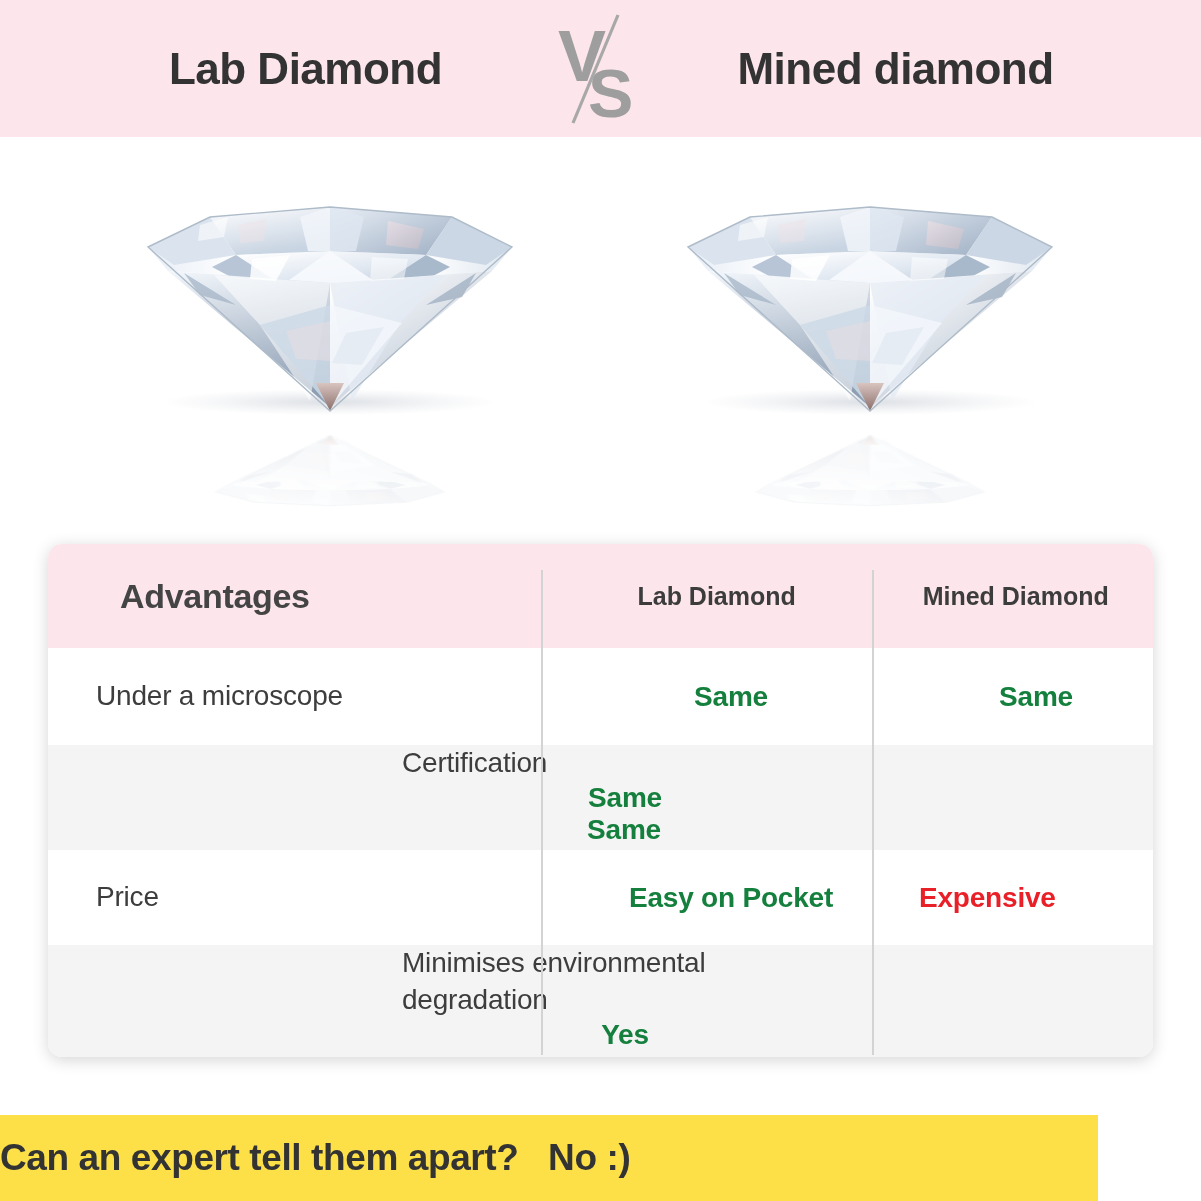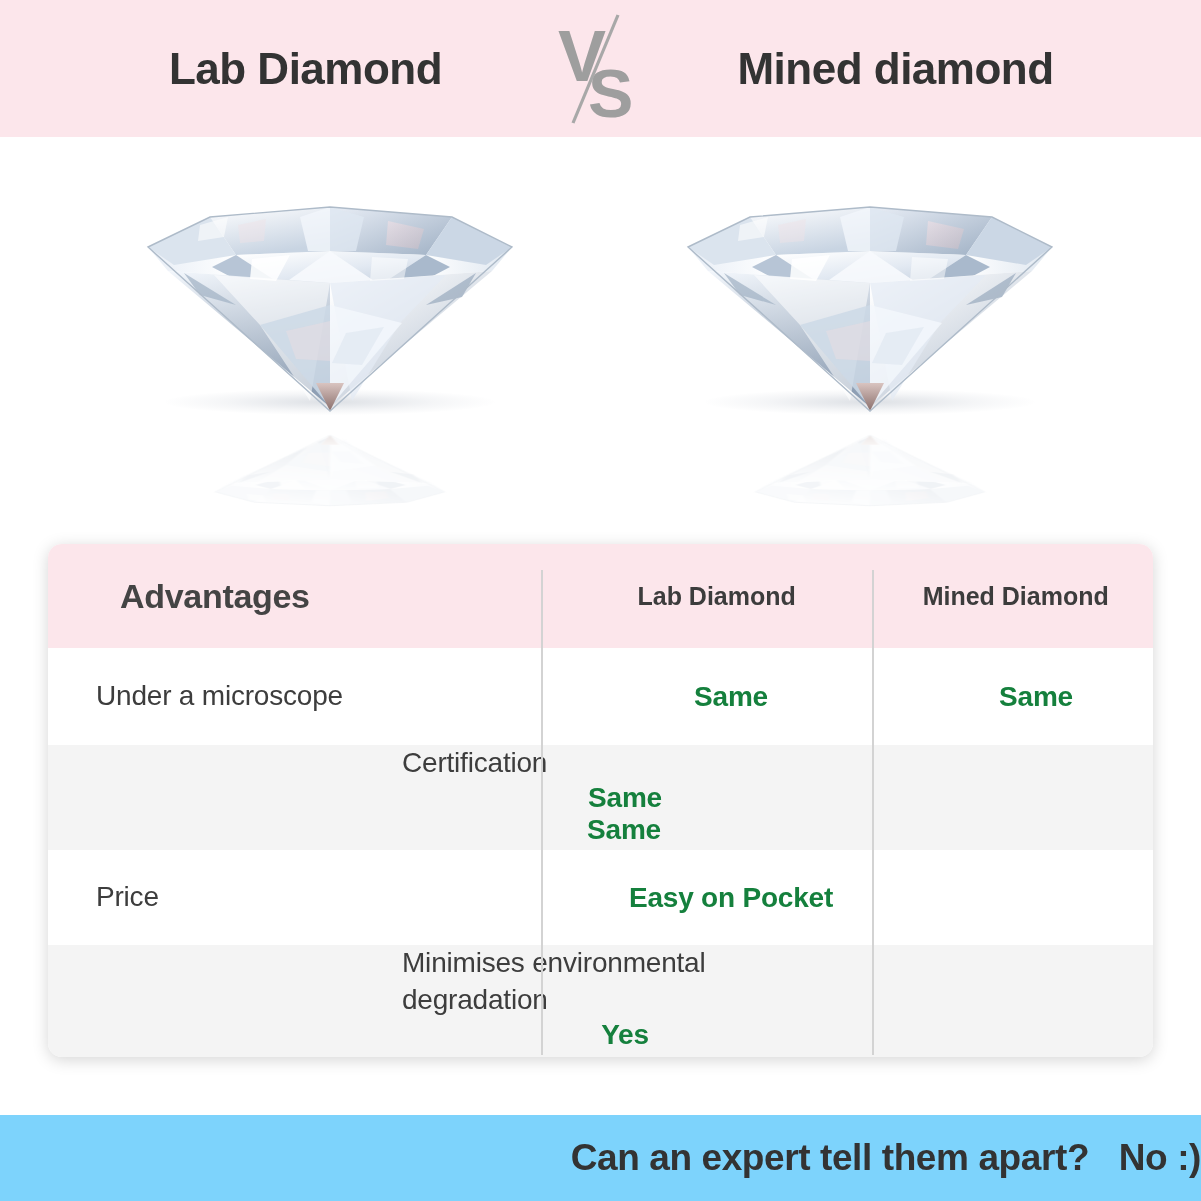--- a/index.html
+++ b/index.html
@@ -96,23 +96,23 @@
 
   .vdiv{
     position:absolute; top:26px; width:2px; height:485px;
     background:#d3d3d3;
   }
   .vdiv.one{ left:493px; }
   .vdiv.two{ left:824px; }
 
   
   .bottom-band{
-    position:absolute; left:0; top:1115px; width:1201px; height:86px;
-    background:#7dd3fc;
-    display:flex; align-items:center; justify-content:flex-end;
+    position:absolute; left:0; top:1115px; width:1098px; height:86px;
+    background:#fde047;
+    display:flex; align-items:center; justify-content:flex-start;
   }
   .bottom-text{
     font-size:37px; font-weight:bold; color:#333333; letter-spacing:-0.4px;
     white-space:pre;
   }
 </style>
 </head>
 <body>
 
 <div class="top-band">
@@ -253,20 +253,21 @@
 
   <div class="trow gray h2">
     <div class="td-label">Certification</div>
     <div class="td-val val-good">Same</div>
     <div class="td-val2 val-good">Same</div>
   </div>
 
   <div class="trow white h3">
     <div class="td-label">Price</div>
     <div class="td-val val-good">Easy on Pocket</div>
+    <div class="td-val2 val-bad">Expensive</div>
   </div>
 
   <div class="trow gray h4">
     <div class="td-label">Minimises environmental degradation</div>
     <div class="td-val val-good">Yes</div>
     <div class="td-val2 val-bad">No</div>
   </div>
 
   <div class="vdiv one"></div>
   <div class="vdiv two"></div>

